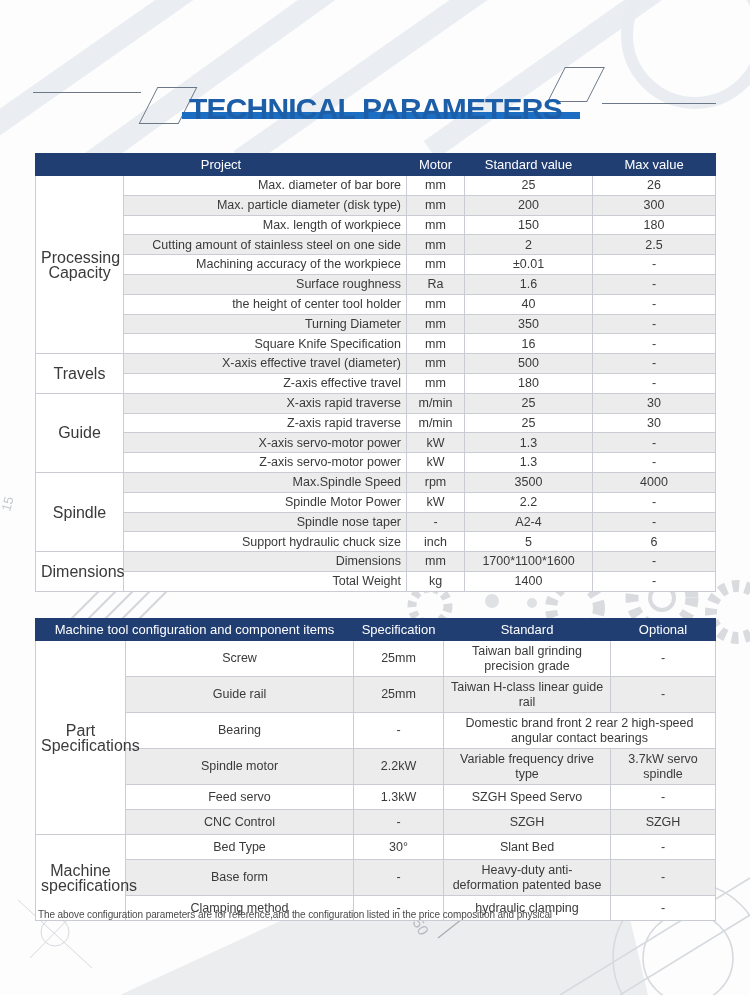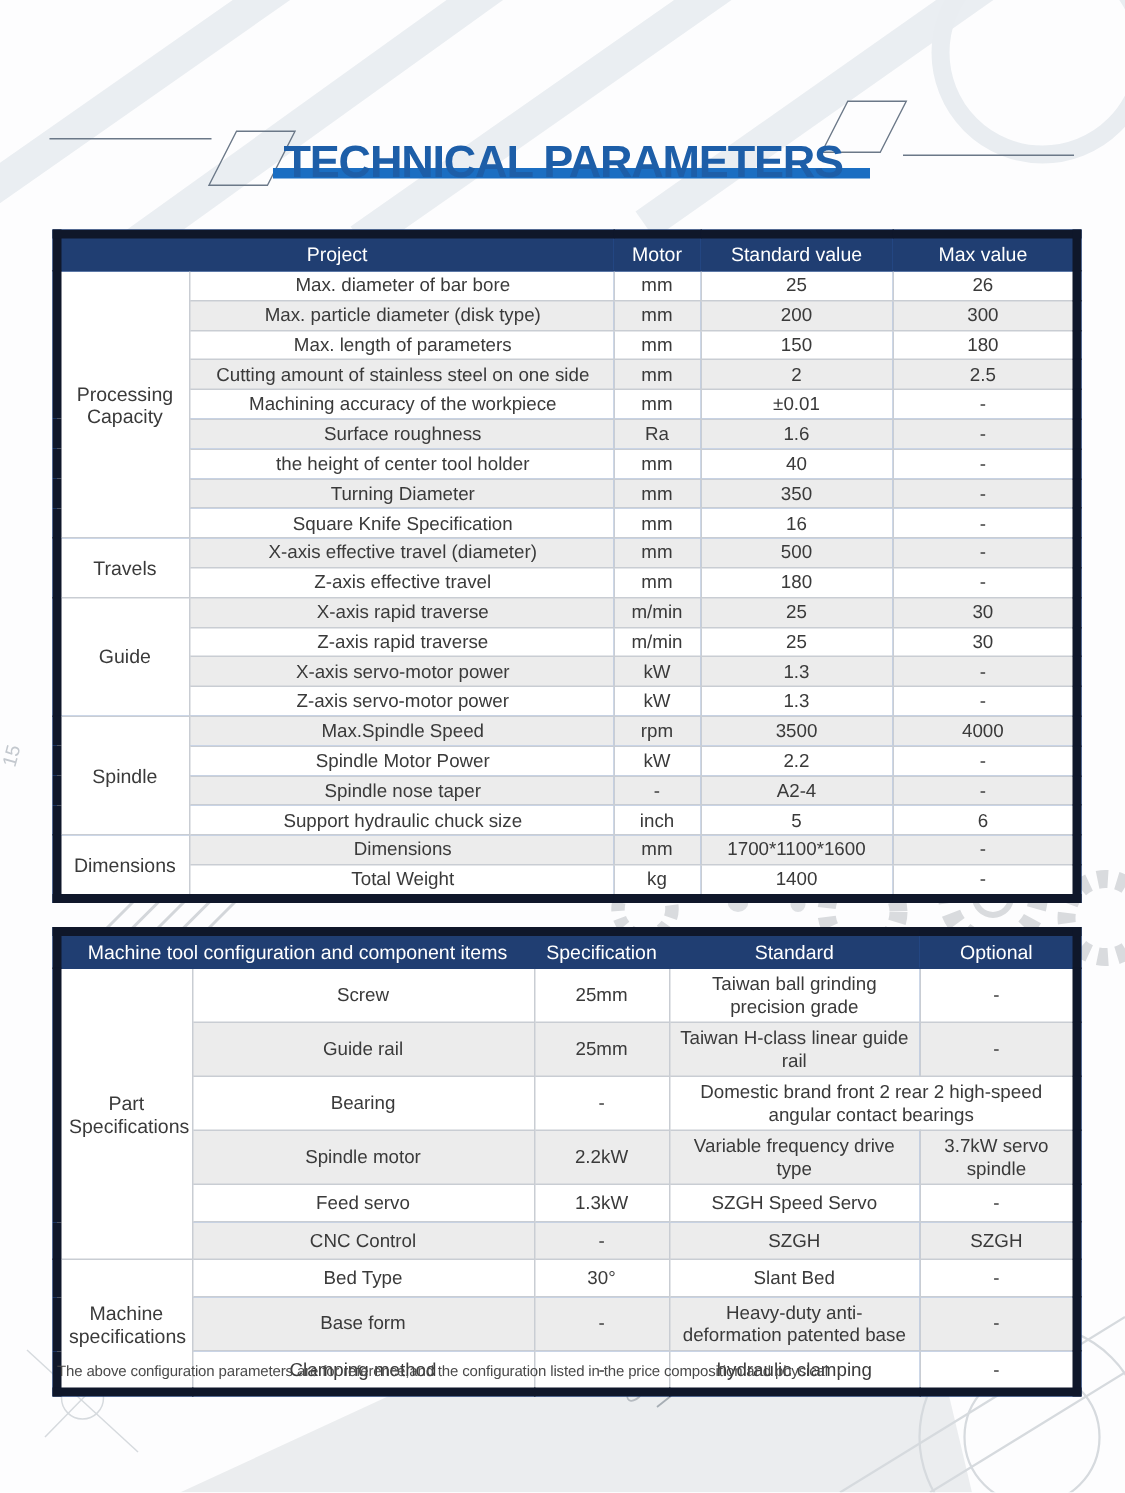--- a/index.html
+++ b/index.html
@@ -17,39 +17,39 @@
   #flag-left{left:148px;top:87px;width:38px;height:35px;}
   #flag-right{left:556px;top:67px;width:38px;height:33px;}
   #page-title{
     position:absolute;left:189px;top:74px;width:392px;z-index:3;
     font-size:30px;font-weight:700;letter-spacing:-0.8px;color:#1d5ea8;white-space:nowrap;margin-top:18px;
   }
   #title-bar{position:absolute;left:182px;top:112px;width:398px;height:7px;background:#1b6ec2;z-index:2;}
   
   table.spec{
     position:absolute;left:35px;width:680px;z-index:2;
-    border-collapse:collapse;table-layout:fixed;background:#3b82f6;
-    border:6px solid #0f172a;
+    border-collapse:collapse;table-layout:fixed;background:#f97316;
+    border:1px solid #0f172a;
     padding-left:17px;
   }
   #t1{top:153px;}
   #t2{top:618px;}
   th{
     background:#203e72;color:#ffffff;font-weight:400;font-size:13px;
     height:21px;padding:0 2px;border:1px solid #203e72;
   }
   th + th{border-left:1px solid #46619c;}
   td{
     border:1px solid #c9cdd3;font-size:12.5px;color:#3a3a3a;
     text-align:center;padding:1px 4px;background:#ffffff;
   }
   tr.alt td{background:#ececec;}
-  td.group-cell{background:#ffffff !important;font-size:13px;color:#3a3a3a;}
+  td.group-cell{background:#ffffff !important;font-size:16px;color:#3a3a3a;}
   #t1 td{height:18.8px;line-height:18.4px;padding:0 5px;}
-  #t1 td.name-cell{text-align:center;padding-left:7px;margin-top:12px;}
+  #t1 td.name-cell{text-align:right;padding-left:7px;margin-top:12px;}
   #t1 td.group-cell{line-height:15px;}
   #t2 td{padding:2.5px 5px;line-height:15px;height:19px;}
   
   #footer-note{
     position:absolute;left:38px;top:905px;width:700px;z-index:2;
     font-size:10px;line-height:19px;color:#4a4a4a;letter-spacing:-0.1px;
   }
   #footer-note div{white-space:nowrap;}
 </style>
 </head>
@@ -134,21 +134,21 @@
           <td class="value-cell">25</td>
           <td class="value-cell">26</td>
         </tr>
         <tr class="alt">
           <td class="name-cell">Max. particle diameter (disk type)</td>
           <td class="value-cell">mm</td>
           <td class="value-cell">200</td>
           <td class="value-cell">300</td>
         </tr>
         <tr>
-          <td class="name-cell">Max. length of parameters</td>
+          <td class="name-cell">Max. length of workpiece</td>
           <td class="value-cell">mm</td>
           <td class="value-cell">150</td>
           <td class="value-cell">180</td>
         </tr>
         <tr class="alt">
           <td class="name-cell">Cutting amount of stainless steel on one side</td>
           <td class="value-cell">mm</td>
           <td class="value-cell">2</td>
           <td class="value-cell">2.5</td>
         </tr>

